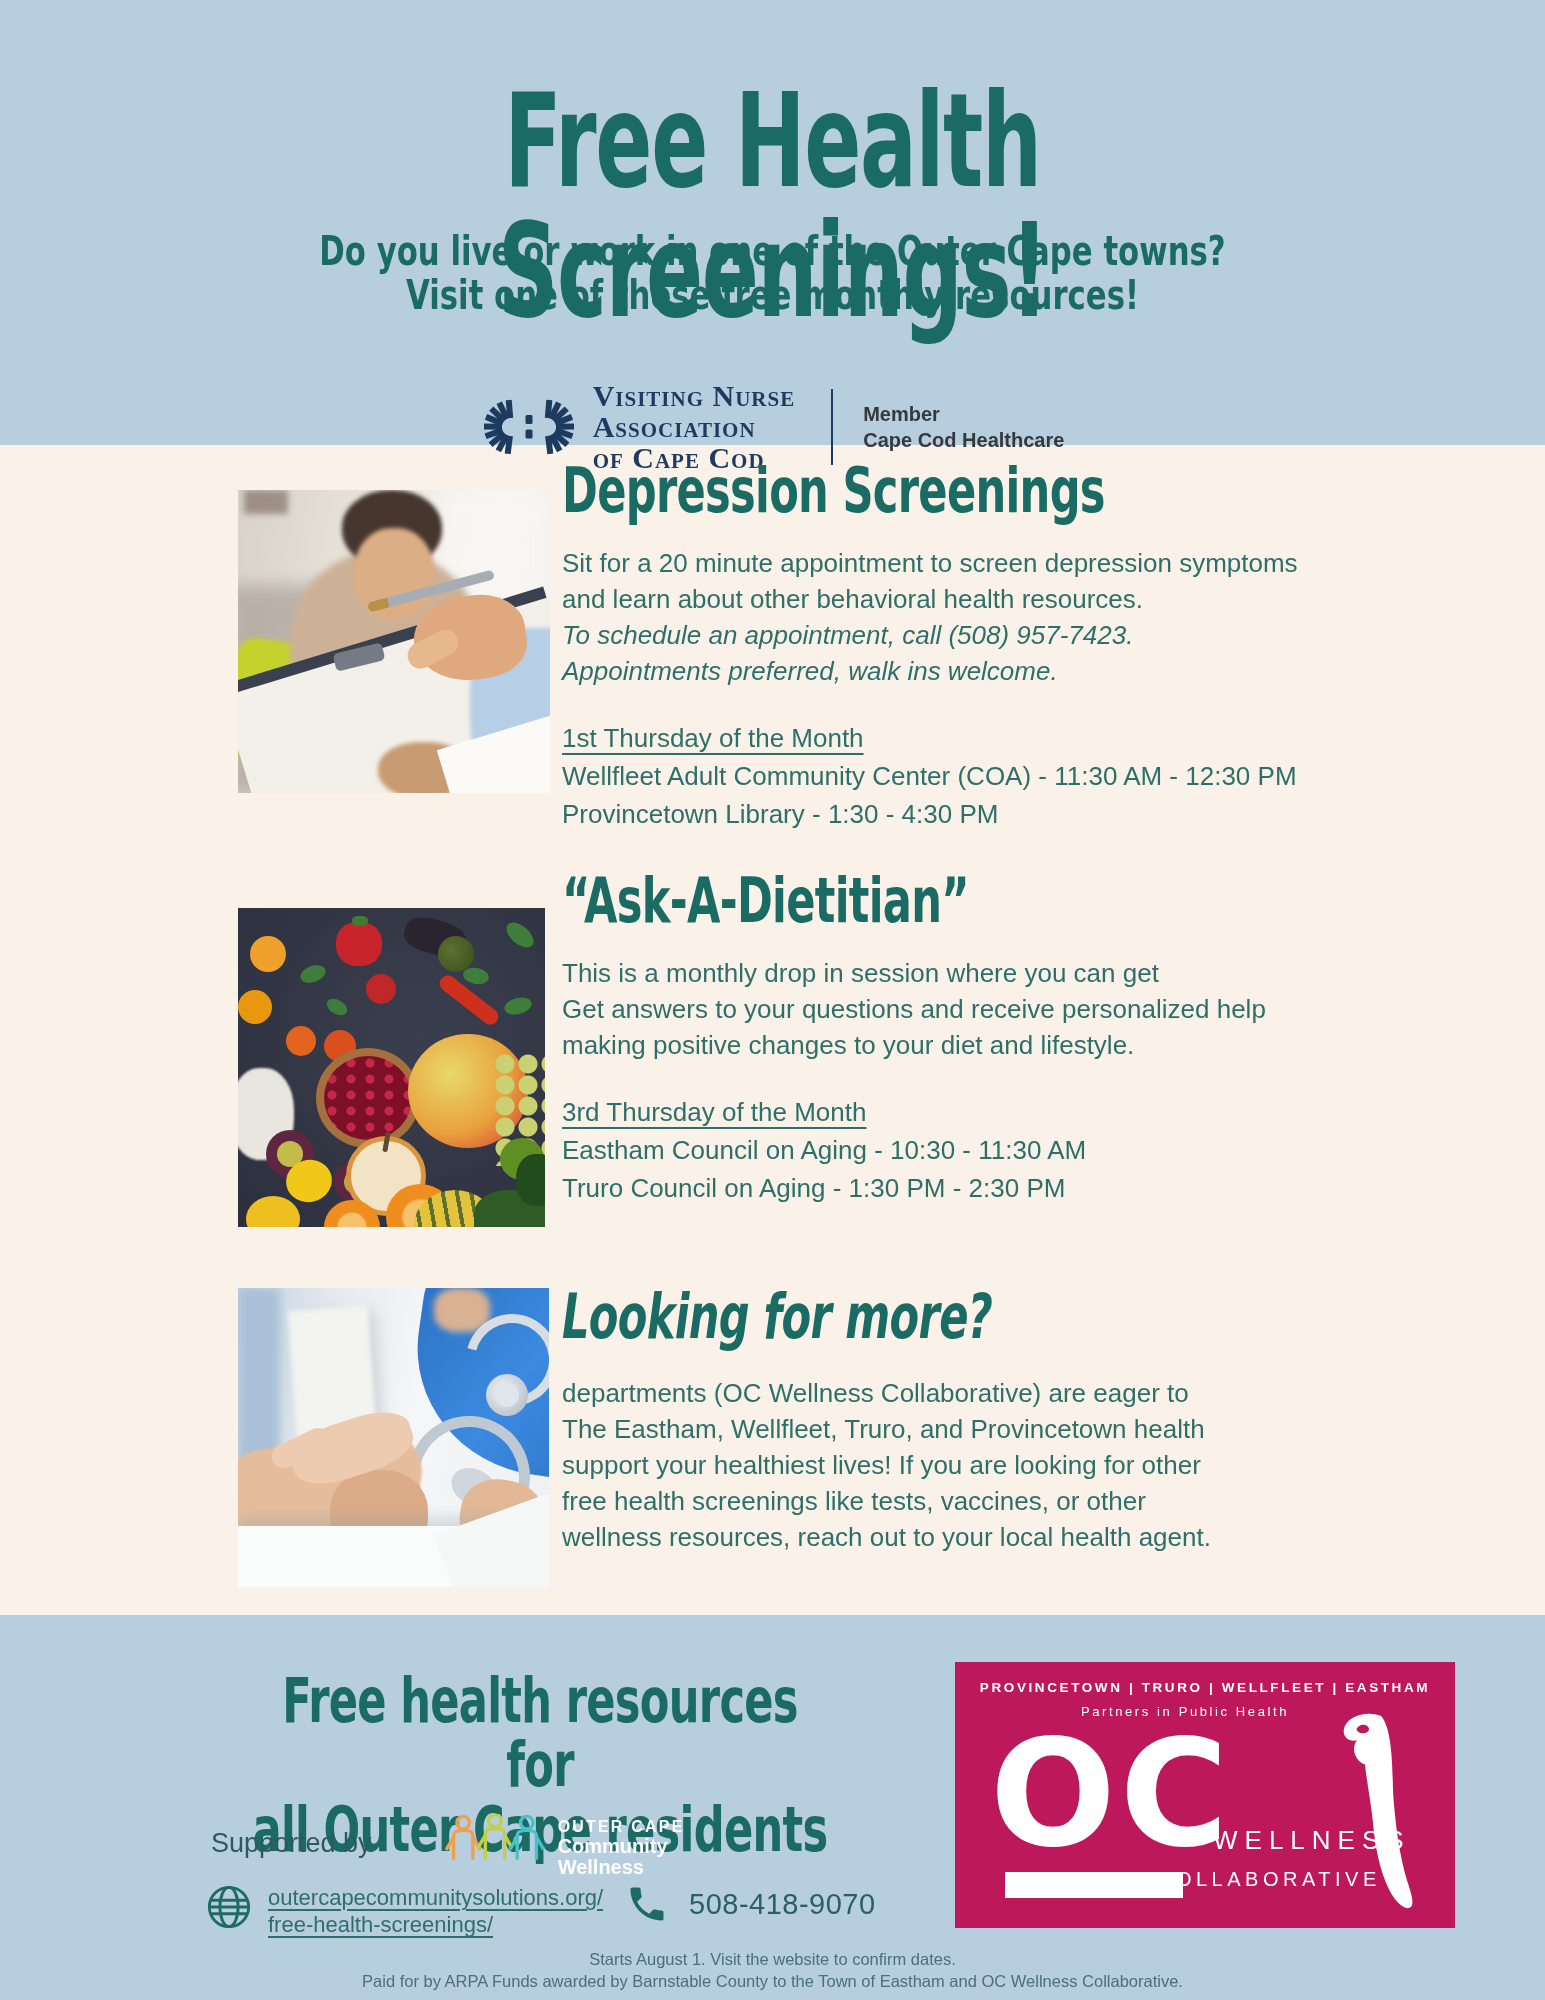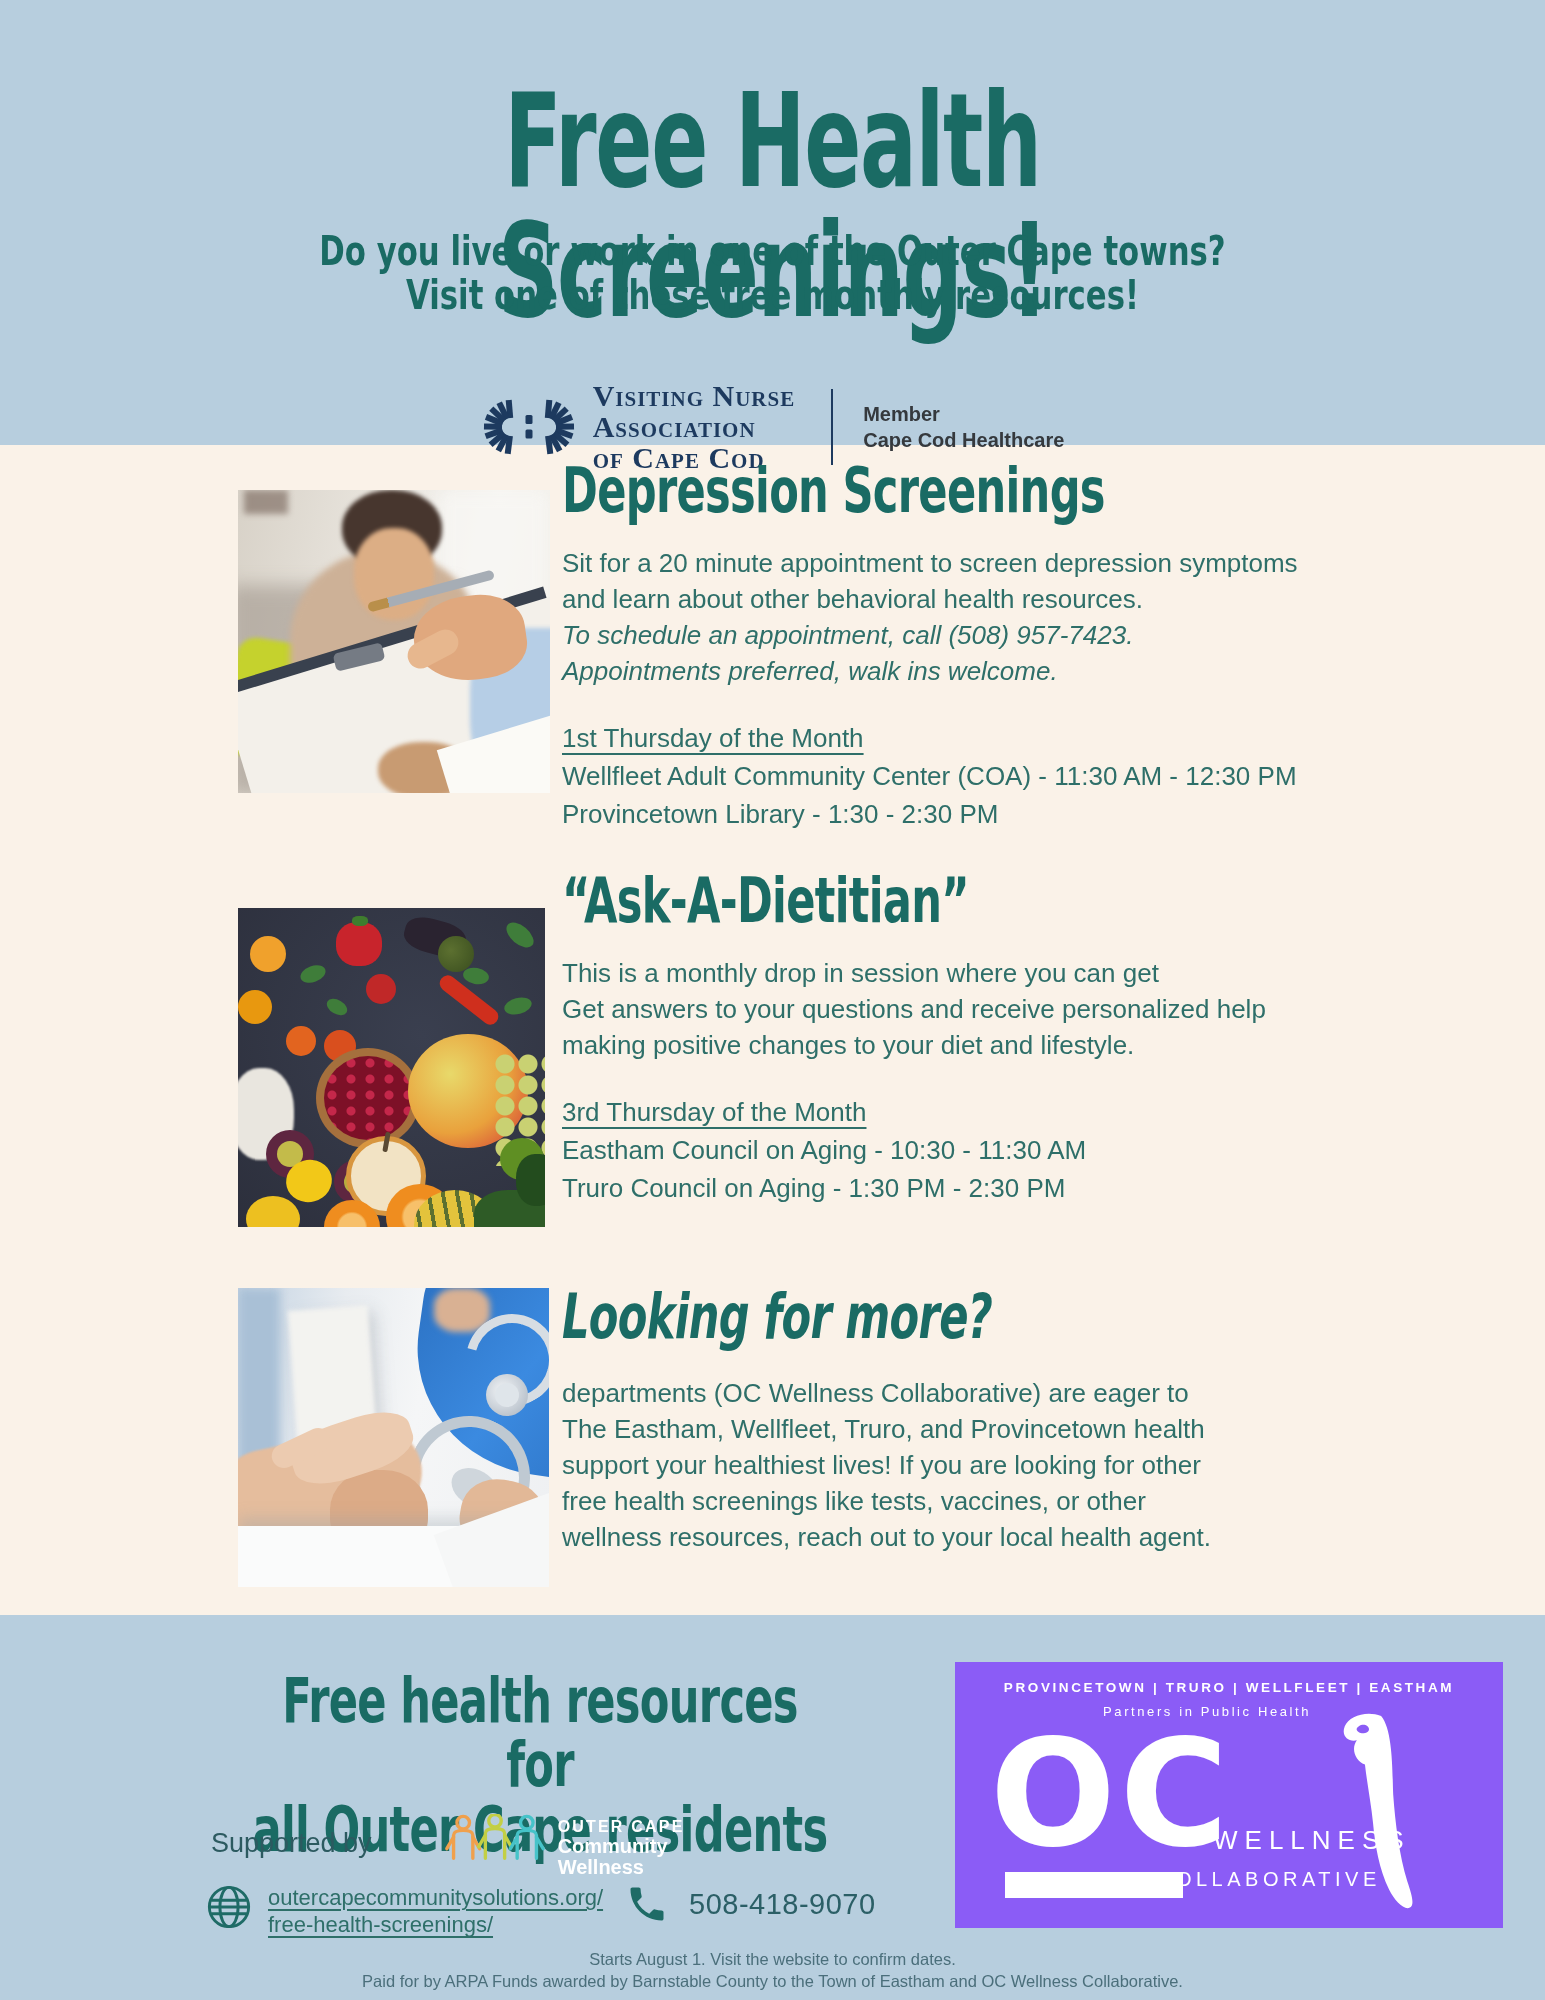--- a/index.html
+++ b/index.html
@@ -50,21 +50,21 @@
   .sup-label{color:#2c5a60;font-size:27px;margin-top:16px;}
   .occs-people{margin-left:70px;margin-top:2px;}
   .occs-text{margin-left:10px;color:#ffffff;margin-top:6px;}
   .occs1{font-size:16px;font-weight:bold;letter-spacing:2.2px;}
   .occs2,.occs3{font-size:20px;font-weight:bold;line-height:1.05;}
   .linkrow{position:absolute;top:1884px;left:206px;display:flex;align-items:flex-start;}
   .link{margin-left:16px;color:#2e6f69;font-size:22px;line-height:1.24;
         text-decoration:underline;text-decoration-thickness:2px;text-underline-offset:4px;cursor:pointer;}
   .phonerow{position:absolute;top:1882px;left:625px;display:flex;align-items:center;}
   .phone-num{margin-left:20px;color:#2b5f66;font-size:29px;letter-spacing:0.5px;}
-  .ocbox{position:absolute;left:955px;top:1662px;width:548px;height:266px;background:#8b5cf6;overflow:hidden;}
+  .ocbox{position:absolute;left:955px;top:1662px;width:500px;height:266px;background:#be185d;overflow:hidden;}
   .oc-towns{position:absolute;top:18px;left:0;width:100%;text-align:center;color:#fff;
         font-size:13.5px;font-weight:bold;letter-spacing:2.6px;}
   .oc-partners{position:absolute;top:42px;left:0;width:92%;text-align:center;color:#fff;
         font-size:13px;letter-spacing:2.6px;}
   .oc-initials{position:absolute;left:35px;top:58px;color:#fff;font-size:148px;line-height:1;
         font-family:"DejaVu Sans","Liberation Sans",sans-serif;font-weight:bold;letter-spacing:4px;}
   .oc-bar{position:absolute;left:50px;top:210px;width:178px;height:26px;background:#fff;}
   .oc-wellness{position:absolute;left:258px;top:163px;color:#fff;font-size:26px;letter-spacing:7px;}
   .oc-collab{position:absolute;left:202px;top:206px;color:#fff;font-size:20px;letter-spacing:4.5px;}
   .oc-cape{position:absolute;left:352px;top:48px;}
@@ -151,21 +151,21 @@
     <h2>Depression Screenings</h2>
     <div class="body">
       <div>Sit for a 20 minute appointment to screen depression symptoms</div>
       <div>and learn about other behavioral health resources.</div>
       <div class="it">To schedule an appointment, call (508) 957-7423.</div>
       <div class="it">Appointments preferred, walk ins welcome.</div>
     </div>
     <div class="sched">
       <div class="shead">1st Thursday of the Month</div>
       <div>Wellfleet Adult Community Center (COA) - 11:30 AM - 12:30 PM</div>
-      <div>Provincetown Library - 1:30 - 2:30 PM</div>
+      <div>Provincetown Library - 1:30 - 4:30 PM</div>
     </div>
   </section>
 
   <div class="photo" id="photo2">
     <div class="s" style="left:0;top:0;right:0;bottom:0;background:radial-gradient(circle at 60% 40%,#3a3f4f,#2c2f3c);"></div>
     <div class="s" style="left:12px;top:28px;width:36px;height:36px;background:#f0a12c;border-radius:50%;"></div>
     <div class="s" style="left:0;top:82px;width:34px;height:34px;background:#e8980f;border-radius:50%;"></div>
     <div class="s" style="left:48px;top:118px;width:30px;height:30px;background:#e2641f;border-radius:50%;"></div>
     <div class="s" style="left:86px;top:122px;width:32px;height:32px;background:#d94f1e;border-radius:50%;"></div>
     <div class="s" style="left:98px;top:14px;width:46px;height:44px;background:#c8242c;border-radius:45%;"></div>

